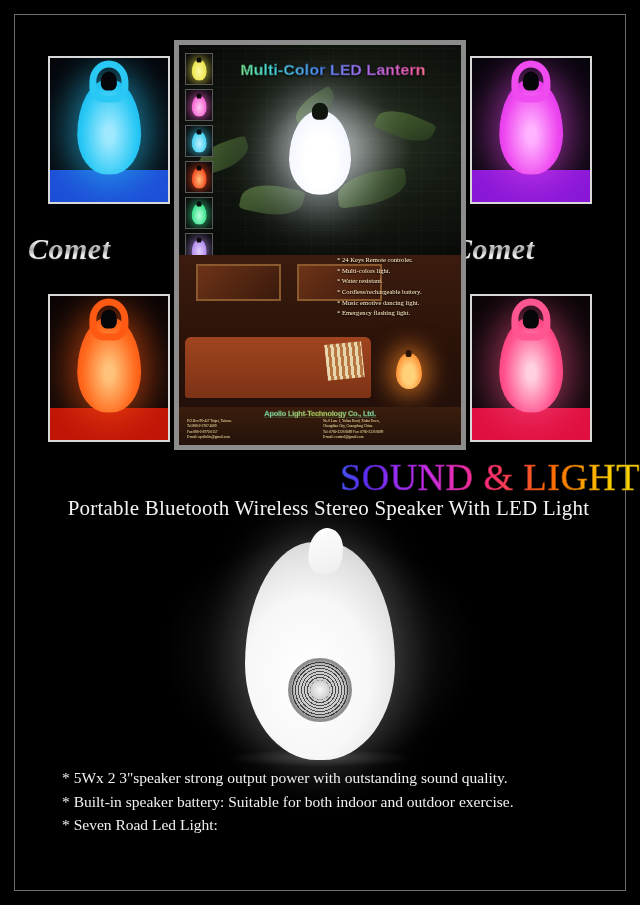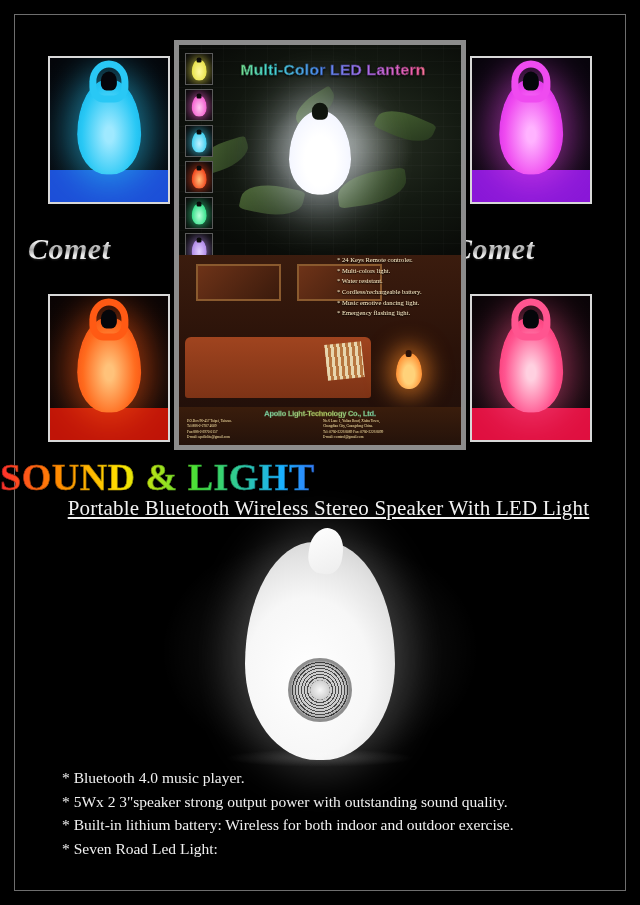--- a/index.html
+++ b/index.html
@@ -167,37 +167,37 @@
     background:linear-gradient(#3a1d0c,#24120a);
     padding:2px 4px 0 4px;
   }
   .co-name {
     text-align:center; font-weight:bold; letter-spacing:-.2px;
     font-family:"Liberation Sans", sans-serif;
     background:linear-gradient(90deg,#58e0ff,#7ef0c9,#cfe46a,#7ef0c9,#58e0ff);
     -webkit-background-clip:text; background-clip:text; color:transparent;
     -webkit-text-stroke:.3px rgba(0,0,0,.5);
   }
-  #co-name-1 { font-size:7.4px; }
+  #co-name-1 { font-size:7.4px;text-decoration:underline; }
   #co-name-2 { font-size:8.6px; margin-top:-1px; }
   .contact-cols { display:flex; gap:6px; margin-top:1px; padding:0 4px; }
   .contact-col { flex:1; font-size:3.5px; line-height:1.55; color:#ffe9a8; }
   .contact-col.right { text-align:left; }
 
   
   .sound-light {
-    position:absolute; left:0; right:0; top:455px; text-align:left;
-    font-size:38px; font-weight:bold; letter-spacing:.5px;
+    position:absolute; left:0; right:0; top:455px; text-align:right;
+    font-size:38px; font-weight:normal; letter-spacing:.5px;
     background:linear-gradient(90deg,#ff2d2d 0%,#ff8a00 9%,#ffe400 19%,#43e03a 31%,#19b0ff 44%,#5a2df0 57%,#c52df0 66%,#ff2d7a 76%,#ff6a00 86%,#ffd400 96%);
     -webkit-background-clip:text; background-clip:text; color:transparent;
     -webkit-text-stroke:.6px rgba(0,0,0,.35);
   }
   .subtitle {
     position:absolute; left:17px; right:0; top:496px; text-align:center;
-    font-size:21px; color:#f2f2f2; letter-spacing:.2px;text-decoration:underline;
+    font-size:21px; color:#f2f2f2; letter-spacing:.2px;
   }
 
   
   .hero-stage {
     position:absolute; left:0; right:0; top:528px; height:245px;
   }
   .hero-glow {
     position:absolute; left:50%; top:50%; transform:translate(-50%,-50%);
     width:330px; height:250px;
     background:radial-gradient(ellipse at 50% 50%, rgba(255,255,255,.13), rgba(255,255,255,0) 68%);
@@ -388,18 +388,17 @@
   <div class="hero-stage">
     <div class="hero-glow"></div>
     <div class="speaker-body">
       <div class="speaker-neck"></div>
       <div class="grille"></div>
     </div>
     <div class="speaker-shadow"></div>
   </div>
 
   <div class="specs">
-    <div>* Bluetooth 4.0 music player.</div>
     <div>* 5Wx 2 3"speaker strong output power with outstanding sound quality.</div>
-    <div>* Built-in lithium battery: Wireless for both indoor and outdoor exercise.</div>
+    <div>* Built-in speaker battery: Suitable for both indoor and outdoor exercise.</div>
     <div>* Seven Road Led Light:</div>
   </div>
 </div>
 
 </body></html>

